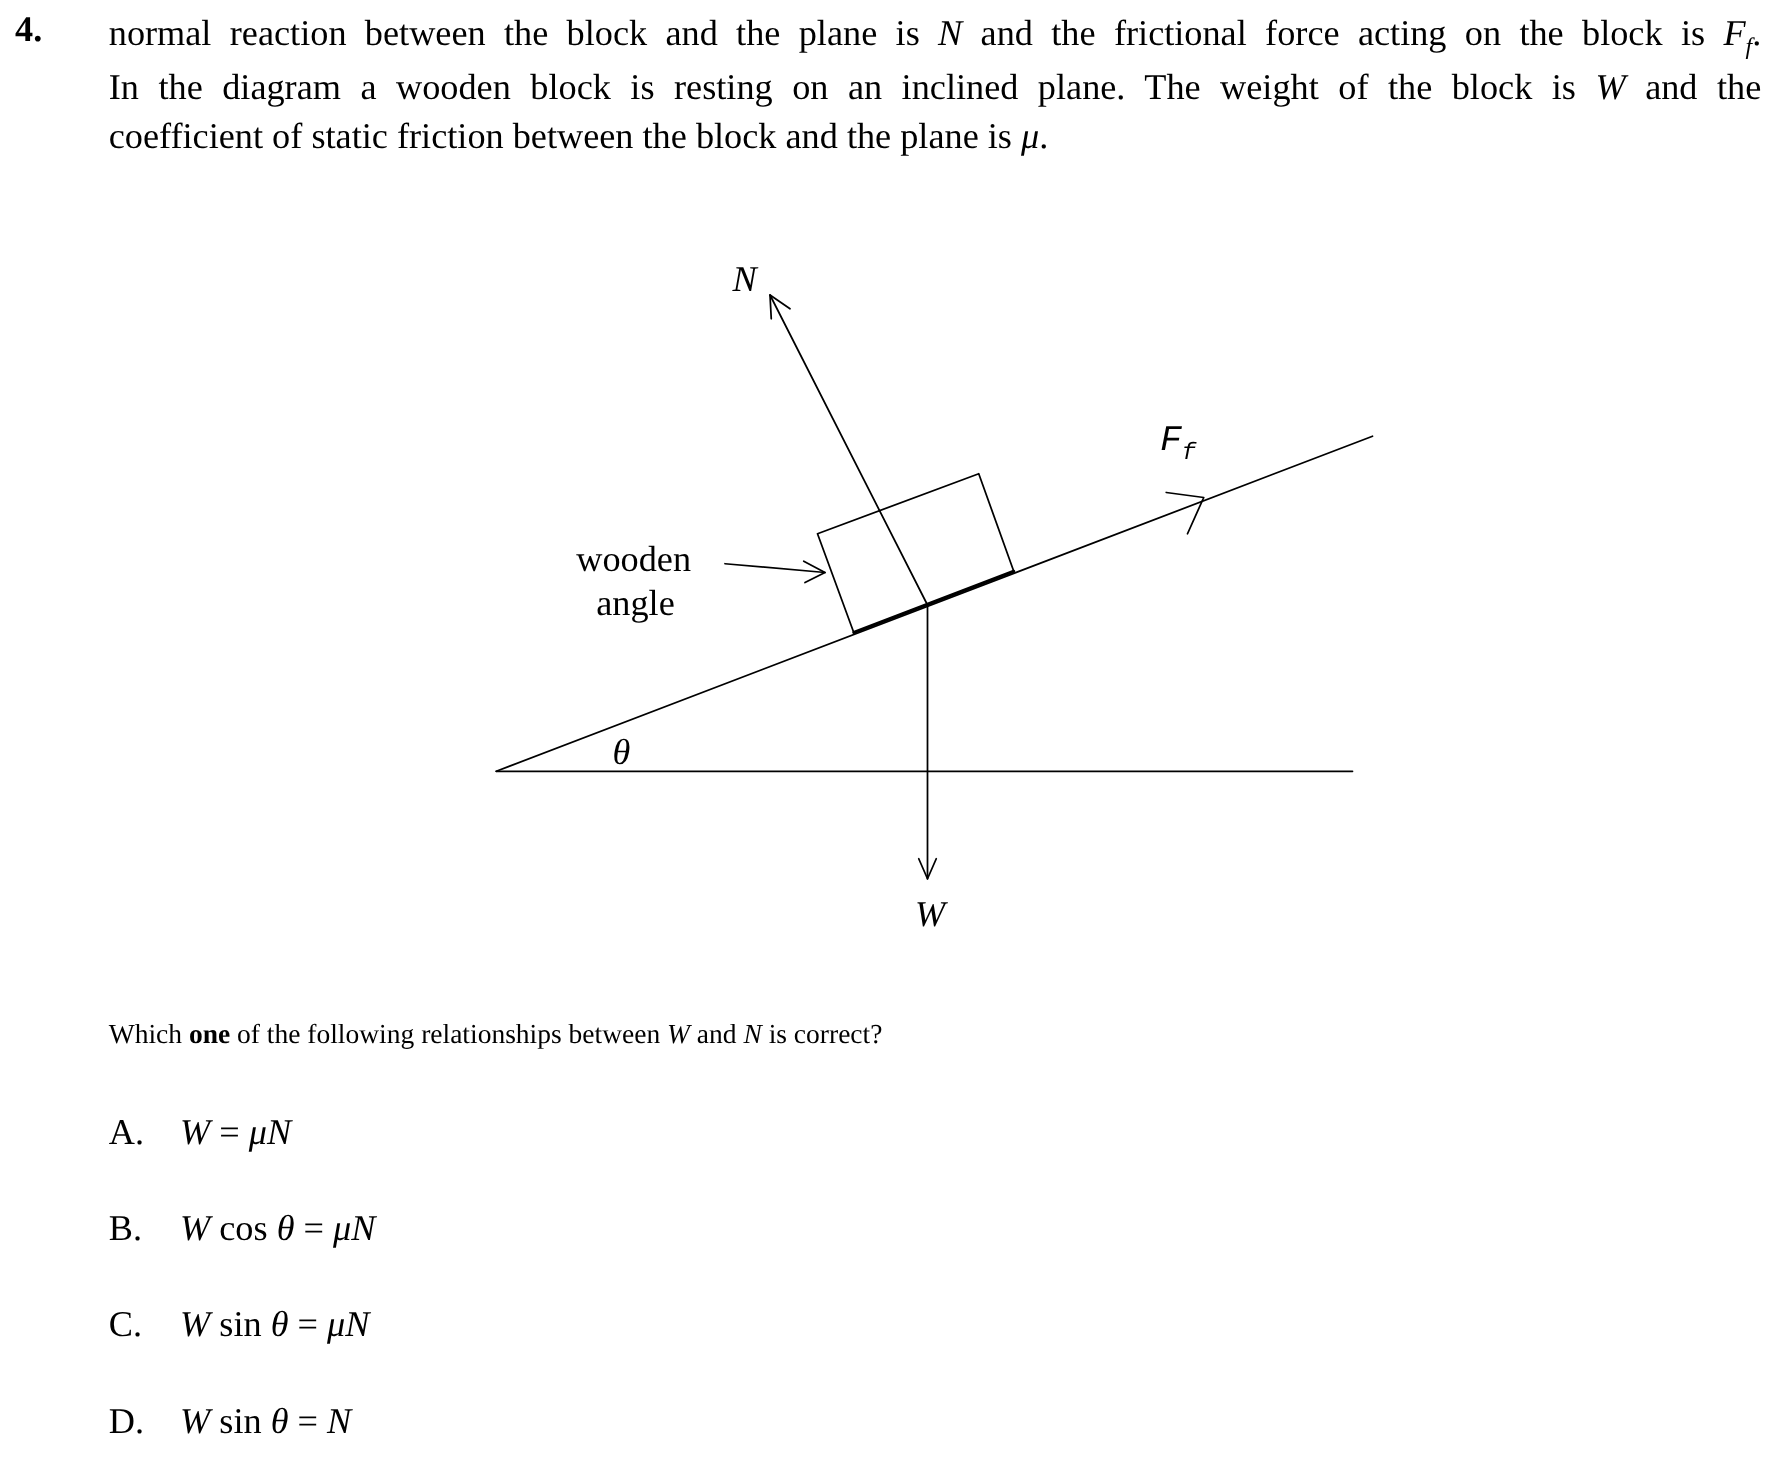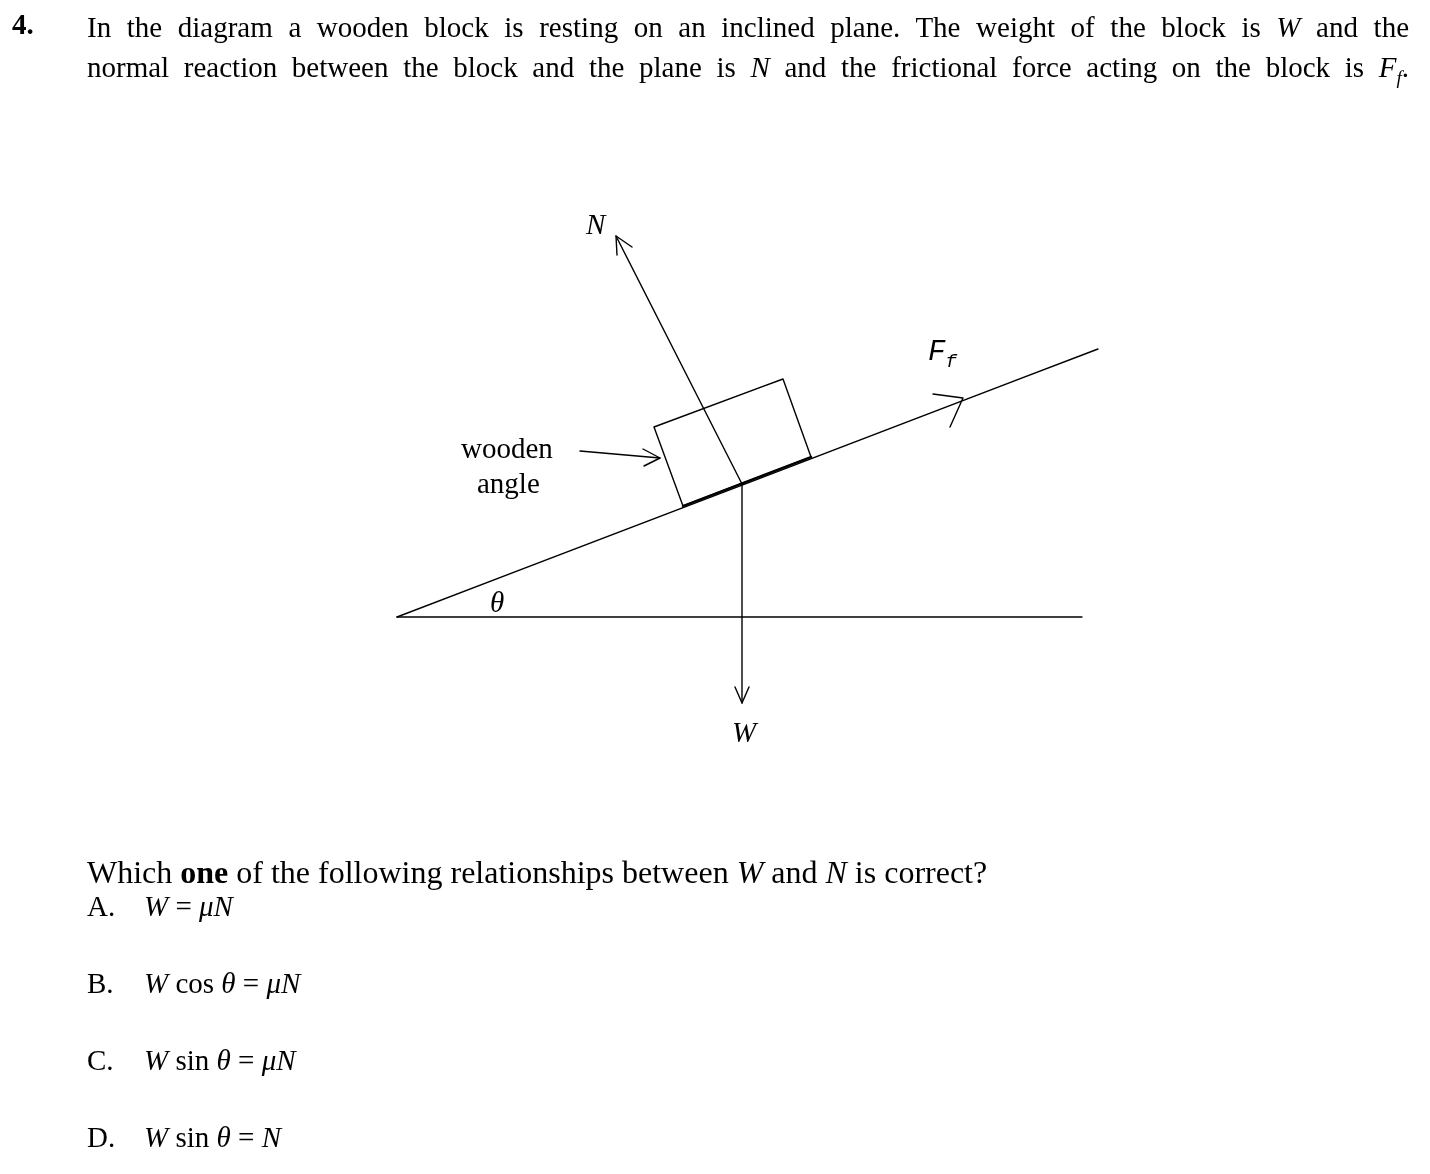--- a/index.html
+++ b/index.html
@@ -17,36 +17,37 @@
       font-size: 29px; line-height: 39.5px;
       text-align: justify;
     }
     .stem .line { display: block; text-align: justify; text-align-last: justify; white-space: nowrap; }
     .stem .line.last { text-align-last: left; }
     .it { font-style: italic; }
     .sub { font-style: italic; font-size: 19px; position: relative; top: 7px; }
     svg.diagram { position: absolute; left: 0; top: 0; width: 1430px; height: 1174px; }
     .dlabel { position: absolute; font-size: 29px; line-height: 1; }
     .prompt {
-      position: absolute; left: 87px; top: 854px;
-      font-size: 32px; white-space: nowrap;
+      position: absolute; left: 87px; top: 814px;
+      font-size: 22px; white-space: nowrap;
     }
     .prompt b { font-weight: bold; }
     .opt { position: absolute; font-size: 29px; white-space: nowrap; }
     .opt .letter { position: absolute; left: 0; top: 0; }
     .opt .expr { position: absolute; left: 57px; top: 0; }
   </style>
 </head>
 <body>
 
 <div class="qnum">4.</div>
 
 <div class="stem">
+  <span class="line">normal reaction between the block and the plane is <span class="it">N</span> and the frictional force acting on the block is <span class="it">F</span><span class="sub">f</span>.</span>
   <span class="line">In the diagram a wooden block is resting on an inclined plane.  The weight of the block is <span class="it">W</span> and the</span>
-  <span class="line">normal reaction between the block and the plane is <span class="it">N</span> and the frictional force acting on the block is <span class="it">F</span><span class="sub">f</span>.</span>
+  <span class="line last">coefficient of static friction between the block and the plane is <span class="it">μ</span>.</span>
 </div>
 
 <svg class="diagram" viewBox="0 0 1430 1174" xmlns="http://www.w3.org/2000/svg">
   <g fill="none" stroke="#000" stroke-width="1.4" stroke-linecap="round" stroke-linejoin="round">
 
     <line x1="397" y1="617" x2="1082" y2="617"></line>
 
     <line x1="397" y1="617" x2="1098" y2="349"></line>
 
     <polygon points="683,506 654,427 783,379 811,457"></polygon>

